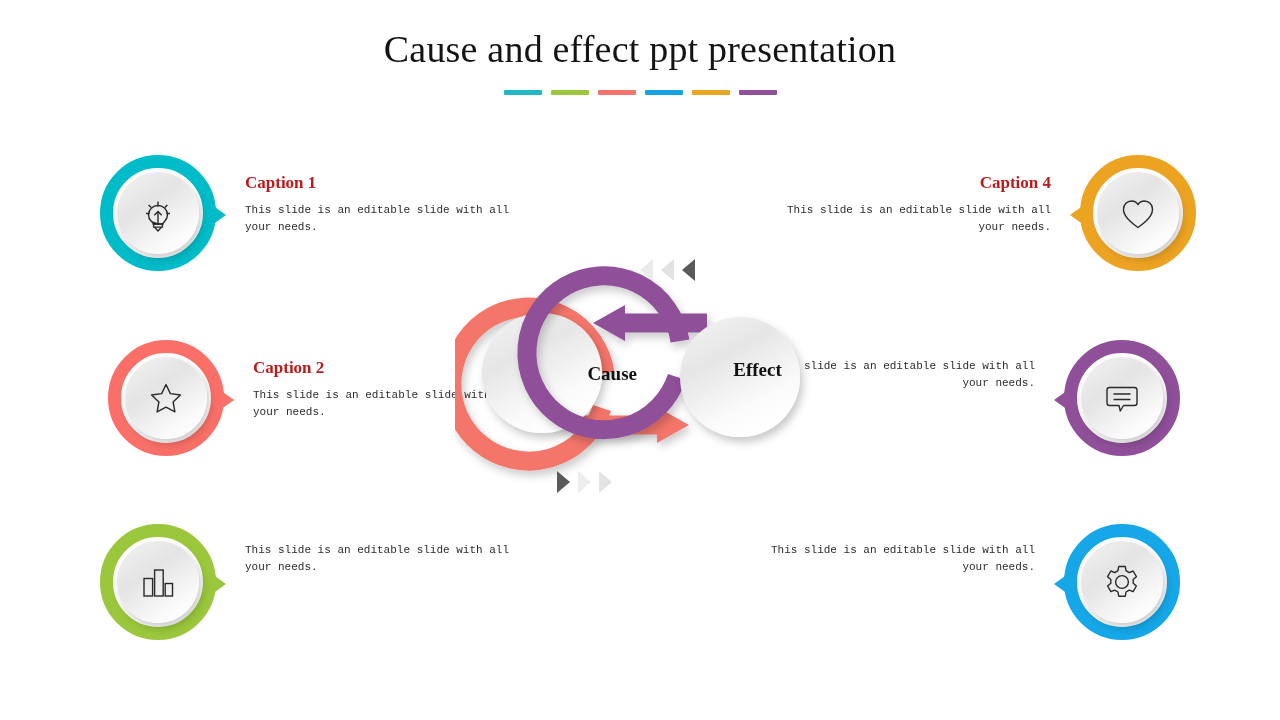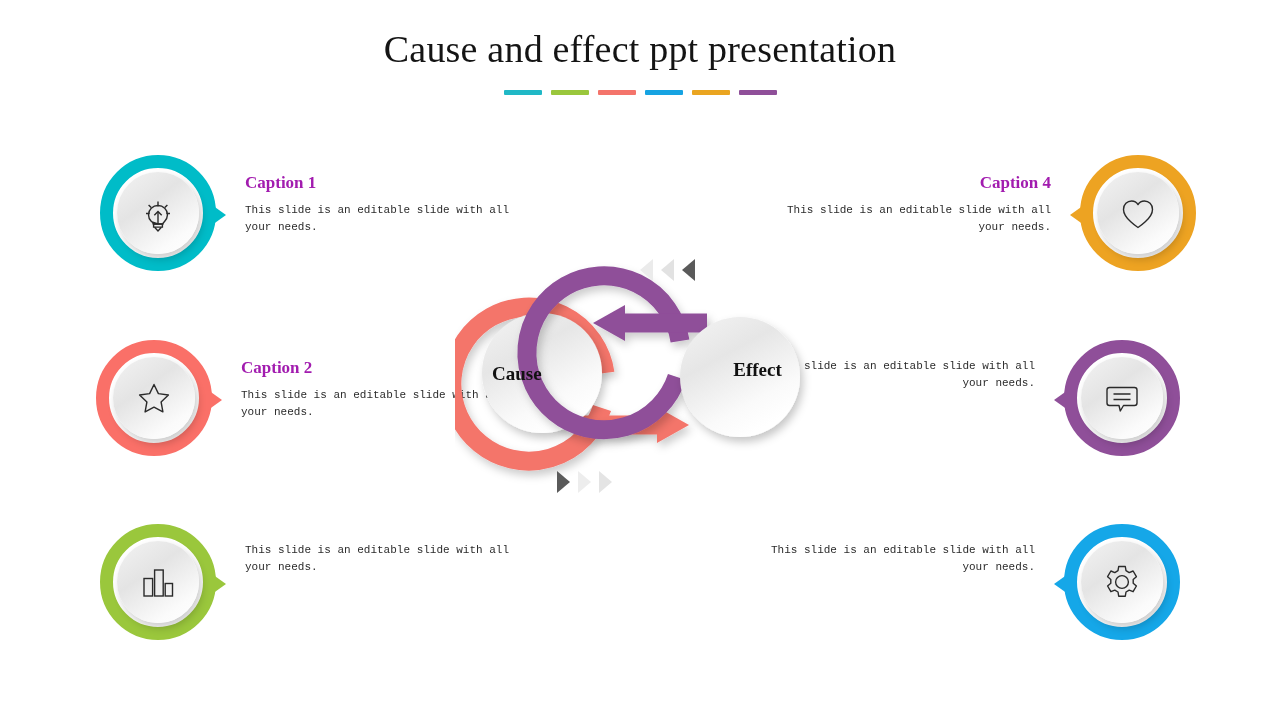--- a/index.html
+++ b/index.html
@@ -98,21 +98,21 @@
   .caption {
     position: absolute;
     top: 18px;
     width: 270px;
   }
   .feature.left  .caption { left: 145px;  text-align: left; }
   .feature.right .caption { right: 145px; text-align: right; }
   .caption-title {
     font-size: 17px;
     font-weight: bold;
-    color: #a21caf;
+    color: #b91c1c;
     margin-bottom: 9px;
     white-space: nowrap;
   }
   .caption-body {
     font-size: 11px;
     line-height: 1.5;
     color: #2b2b2b;
     font-family: Liberation Mono, monospace;
   }
 
@@ -125,21 +125,21 @@
     height: 250px;
   }
   #center-diagram svg { display: block; }
   .node-label {
     position: absolute;
     font-size: 19px;
     font-weight: bold;
     color: #111111;
     white-space: nowrap;
   }
-  #cause-label  { left: 37px;  top: 108px; width: 145px; text-align: left; }
+  #cause-label  { left: 37px;  top: 108px; width: 145px; text-align: right; }
   #effect-label { left: 230px; top: 104px; width: 145px; text-align: center; }
 
   
   .tri-group { position: absolute; display: flex; align-items: center; }
   .tri { width: 0; height: 0; }
   .tri.left-dir  { border-top: 11px solid transparent; border-bottom: 11px solid transparent; border-right-width: 13px; border-right-style: solid; }
   .tri.right-dir { border-top: 11px solid transparent; border-bottom: 11px solid transparent; border-left-width: 13px;  border-left-style: solid; }
   #tri-group-top    { left: 640px; top: 259px; gap: 8px; }
   #tri-group-bottom { left: 557px; top: 471px; gap: 8px; }
 </style>
@@ -170,21 +170,21 @@
             <path d="M23 33.5V21.8"></path>
             <path d="M19.3 25.2L23 21.4l3.7 3.8"></path>
           </svg>
         </div>
       </div>
       <div class="caption">
         <div class="caption-title">Caption 1</div>
         <div class="caption-body">This slide is an editable slide with all your needs.</div>
       </div>
     </div>
-    <div class="feature left" style="top: 340px; left: 96px;">
+    <div class="feature left" style="top: 340px; left: 108px;">
       <div class="badge">
         <div class="ring" style="border-color: rgb(250, 112, 104);"></div>
         <div class="pointer" style="border-left-color: rgb(250, 112, 104);"></div>
         <div class="disc">
           <svg width="46" height="46" viewBox="0 0 46 46" fill="none" stroke="#2a2a2a" stroke-width="1.4" stroke-linejoin="round">
             <path d="M23 9.5l4.4 9.1 10 1.4-7.3 7 1.8 9.9-8.9-4.8-8.9 4.8 1.8-9.9-7.3-7 10-1.4z"></path>
           </svg>
         </div>
       </div>
       <div class="caption">

